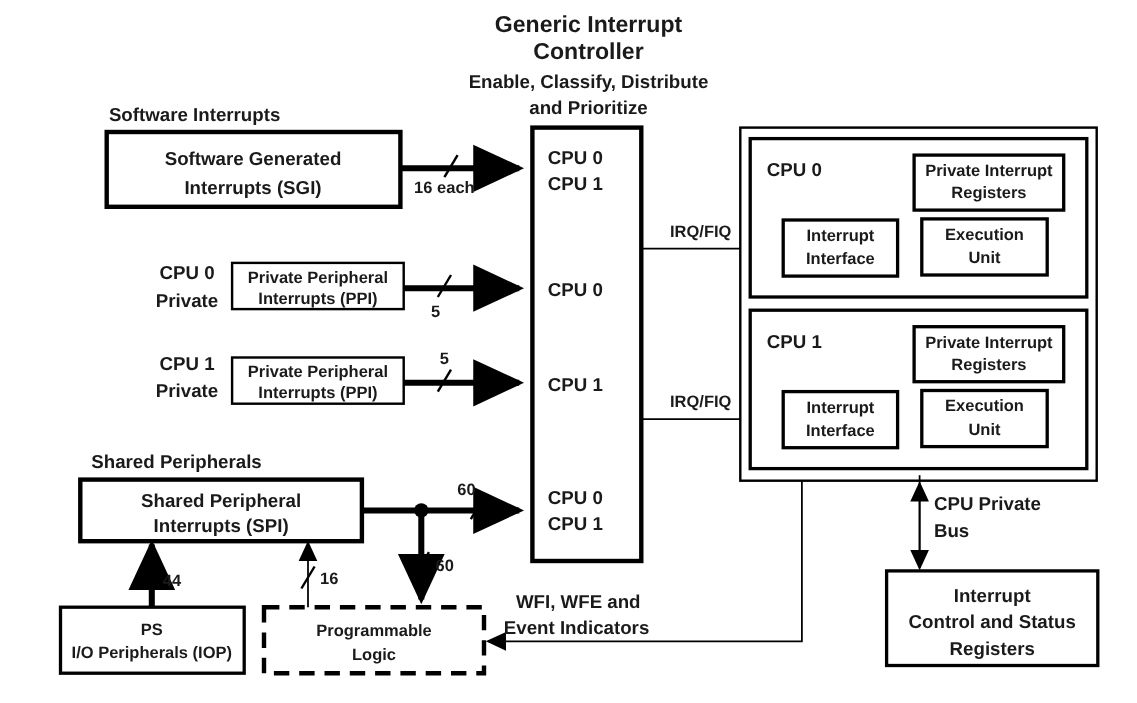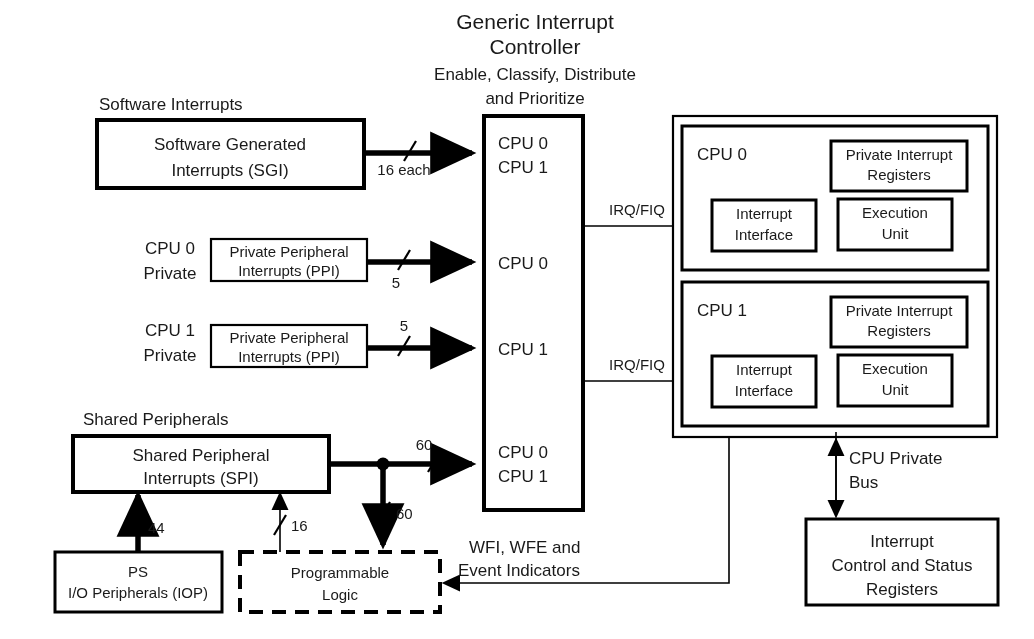--- a/index.html
+++ b/index.html
@@ -2,21 +2,21 @@
 <html><head>
 <meta charset="utf-8">
 <style>
   html,body{margin:0;padding:0;background:#ffffff;}
   body{
     width:1034px;height:639px;
     font-family:"Liberation Sans","DejaVu Sans",sans-serif;
     color:#1a1a1a;
     overflow:hidden;
   }
-  #stage{position:relative;width:1034px;height:639px;background:#fff;}
+  #stage{position:relative;width:1034px;height:639px;background:#fff;font-weight:bold;}
   svg{position:absolute;top:0;left:0;width:1034px;height:639px;}
   .box-thick{stroke:#000000;stroke-width:4;fill:#ffffff;}
   .box-med{stroke:#000000;stroke-width:3;fill:#ffffff;}
   .box-thin{stroke:#000000;stroke-width:2.2;fill:#ffffff;}
   .box-dashed{stroke:#000000;stroke-width:4;fill:#ffffff;stroke-dasharray:14 9;}
   .line-thick{stroke:#000000;stroke-width:5.5;fill:none;}
   .line-thin{stroke:#000000;stroke-width:1.6;fill:none;}
   .slash{stroke:#000000;stroke-width:2.2;fill:none;}
   .dot{fill:#000000;}
 

